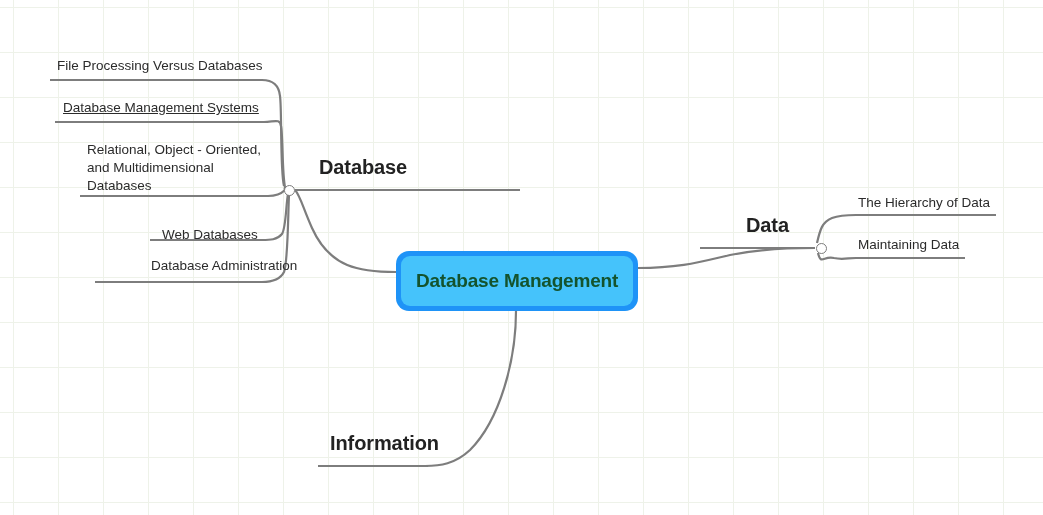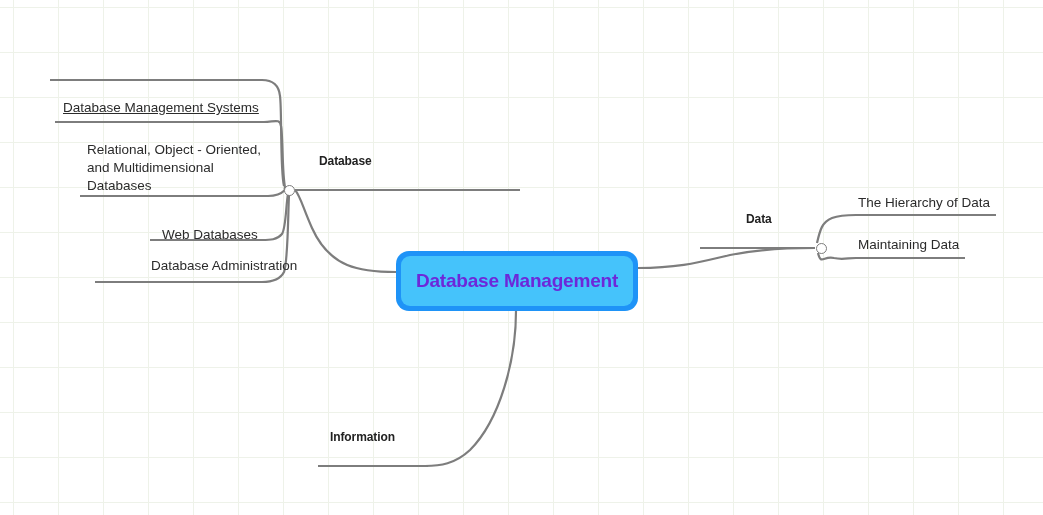--- a/index.html
+++ b/index.html
@@ -33,21 +33,21 @@
     height: 515px;
     pointer-events: none;
   }
   .node-label {
     position: absolute;
     color: #222222;
     white-space: nowrap;
     line-height: 1.32;
   }
   .branch-label {
-    font-size: 12px;
+    font-size: 20px;
     font-weight: bold;
     letter-spacing: -0.1px;
   }
   .leaf-label {
     font-size: 13.5px;
     font-weight: normal;
     color: #2b2b2b;
   }
   .leaf-label.wrap {
     white-space: normal;
@@ -69,21 +69,21 @@
     height: 100%;
     background-color: #45c3fb;
     border-radius: 9px;
     display: flex;
     align-items: center;
     justify-content: center;
   }
   #center-node-text {
     font-size: 19px;
     font-weight: bold;
-    color: #6d28d9;
+    color: #14532d;
     letter-spacing: -0.2px;
   }
   .collapse-handle {
     position: absolute;
     width: 11px;
     height: 11px;
     border: 1.6px solid #7d7d7d;
     border-radius: 50%;
     background-color: #ffffff;
     box-sizing: border-box;
@@ -128,20 +128,21 @@
 
   <div class="collapse-handle" style="left:284px; top:185px;"></div>
   <div class="collapse-handle" style="left:816px; top:243px;"></div>
 
   <div class="node-label branch-label" style="left:319px; top:154px;">Database</div>
 
   <div class="node-label branch-label" style="left:746px; top:212px;">Data</div>
 
   <div class="node-label branch-label" style="left:330px; top:430px;">Information</div>
 
+  <div class="node-label leaf-label" style="left:57px; top:57px;">File Processing Versus Databases</div>
 
   <div class="node-label leaf-label" style="left:63px; top:99px;text-decoration:underline;">Database Management Systems</div>
 
   <div class="node-label leaf-label wrap" style="left:87px; top:141px;">Relational, Object - Oriented, and Multidimensional Databases</div>
 
   <div class="node-label leaf-label" style="left:162px; top:226px;">Web Databases</div>
 
   <div class="node-label leaf-label" style="left:107px; top:257px;margin-left:44px;">Database Administration</div>
 
   <div class="node-label leaf-label" style="left:858px; top:194px;text-align:center;">The Hierarchy of Data</div>

